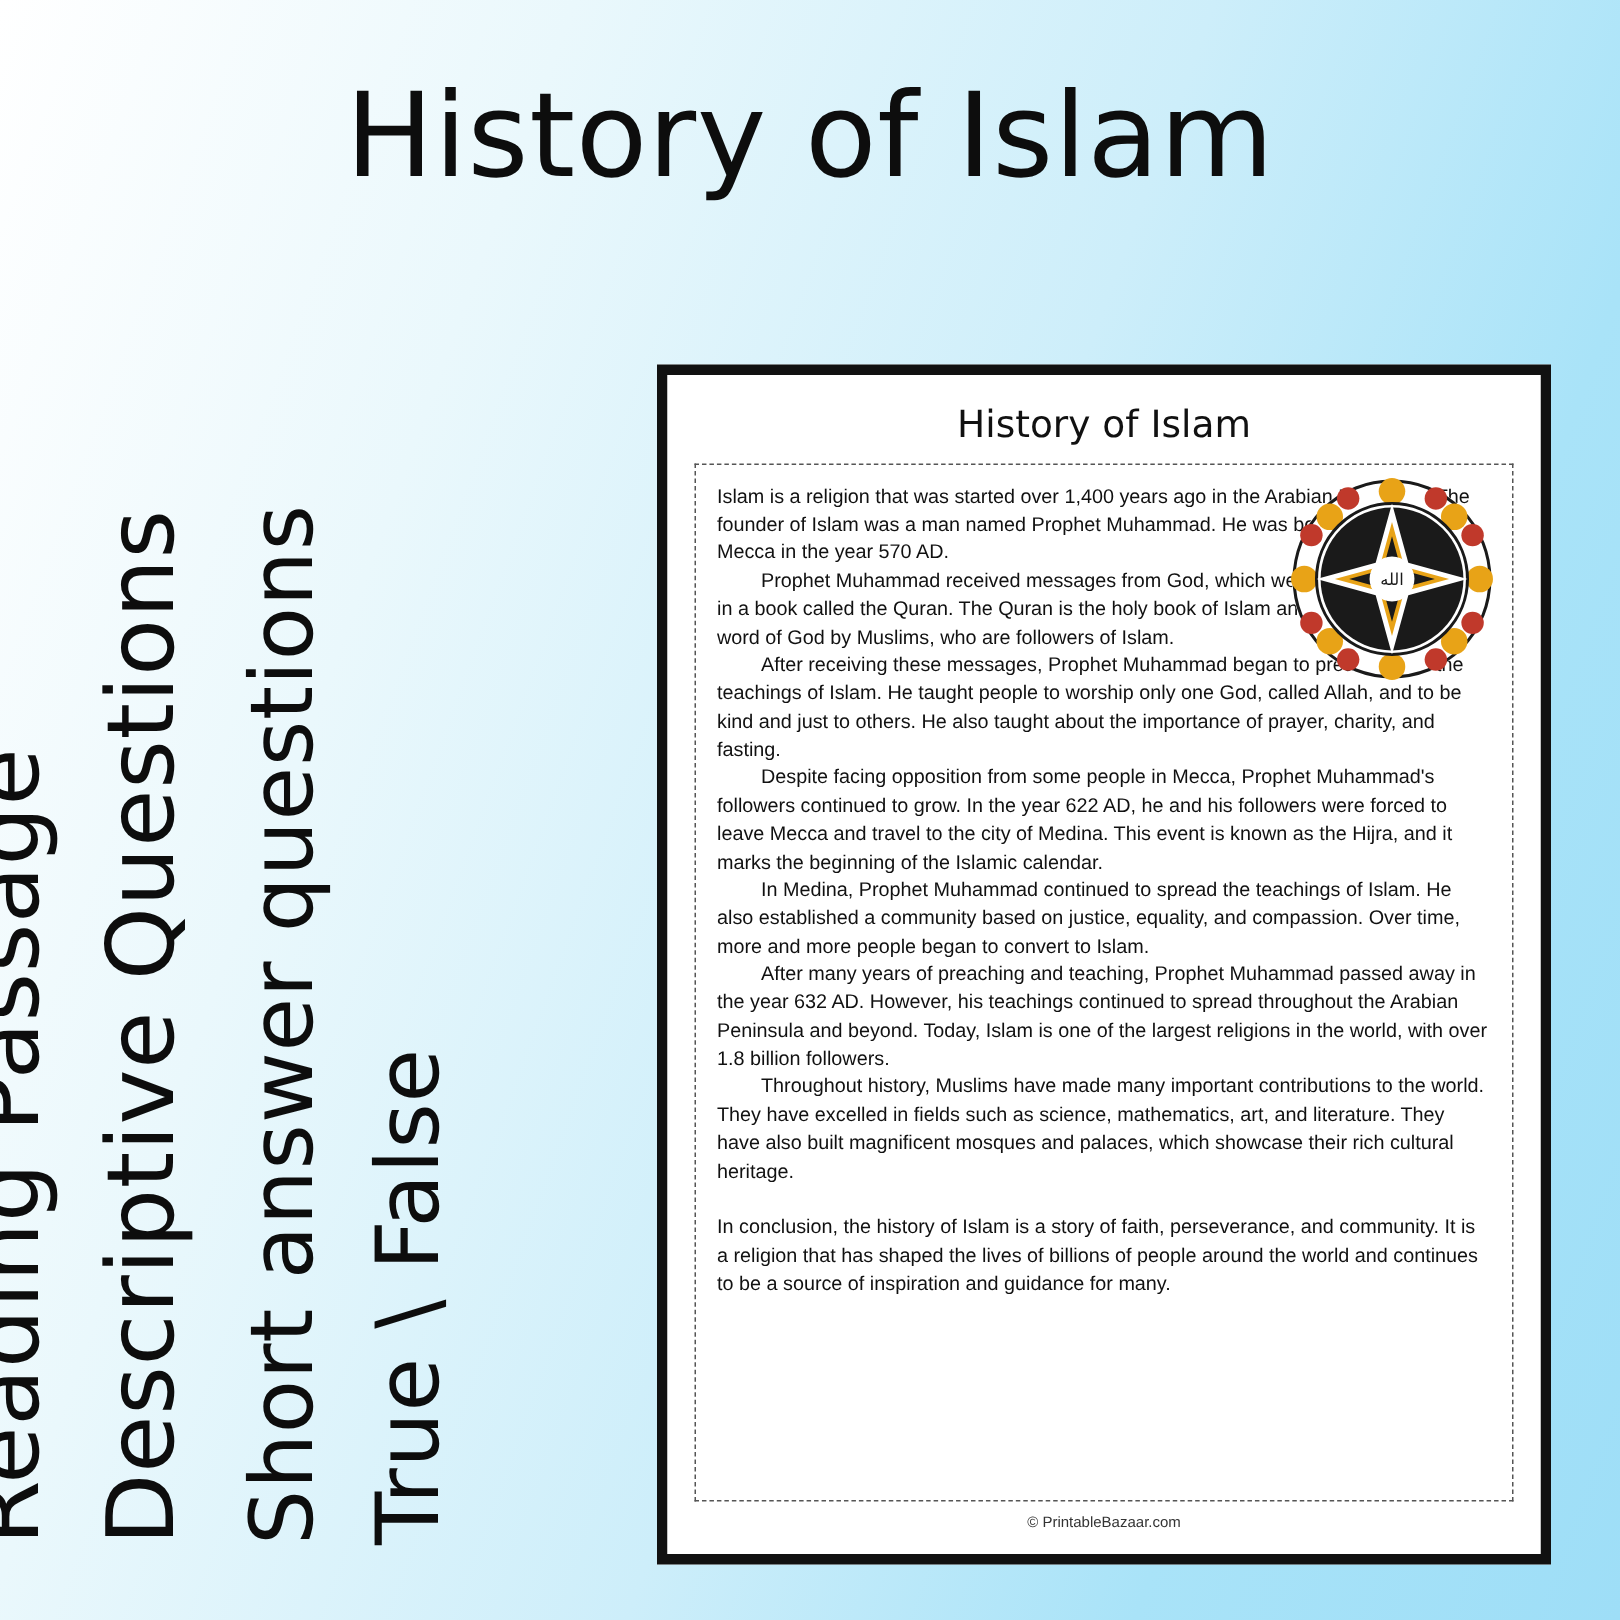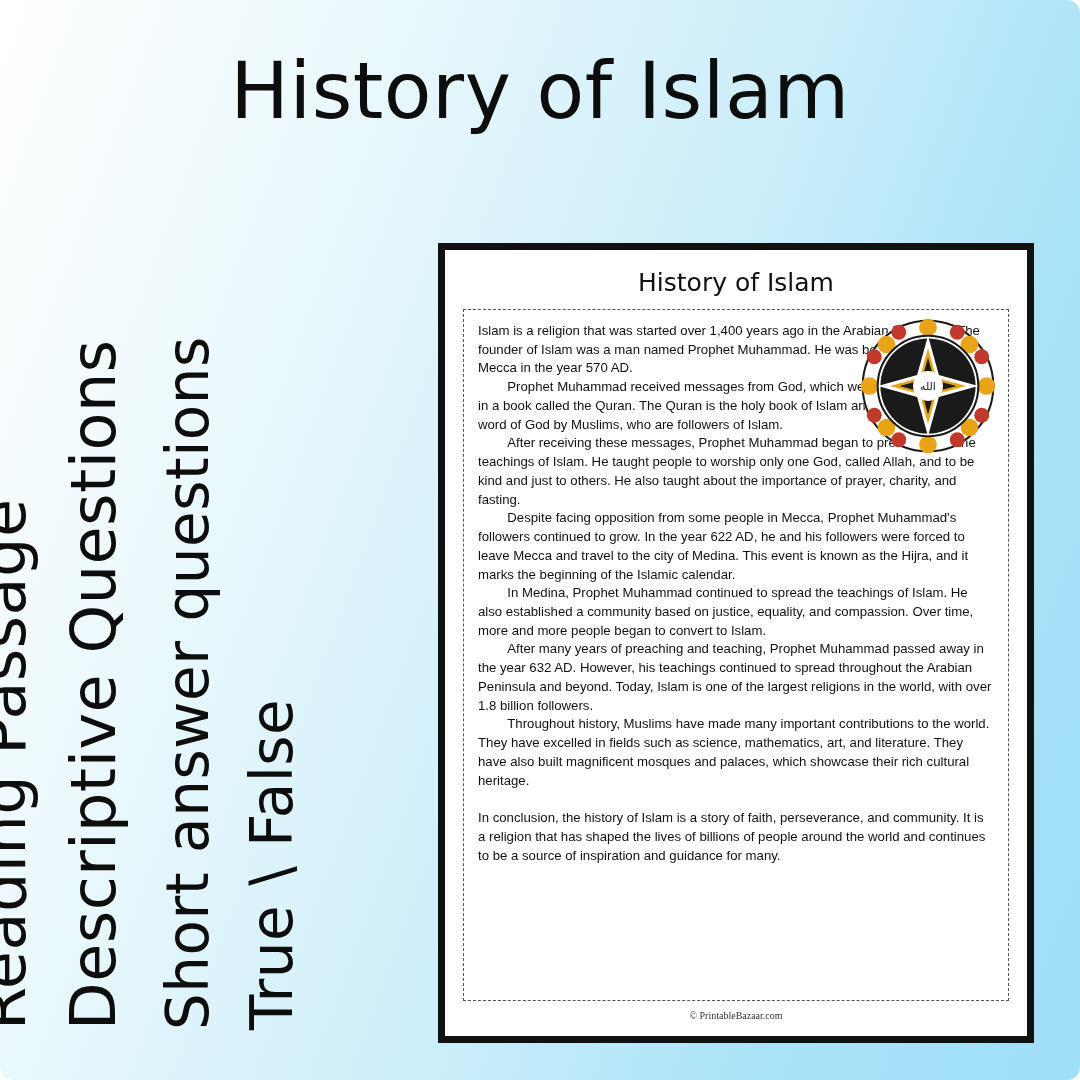--- a/index.html
+++ b/index.html
@@ -11,21 +11,20 @@
     height: 1080px;
     font-family: "DejaVu Sans", sans-serif;
     overflow: hidden;
   }
   #page {
     position: relative;
     width: 1080px;
     height: 1080px;
     background: linear-gradient(110deg, #ffffff 0%, #eaf8fc 26%, #cdeefa 55%, #a9e3f8 78%, #9edef7 100%);
     overflow: hidden;
-    border-radius: 13px;
   }
 
   
   #main-title {
     position: absolute;
     left: 0;
     top: 46px;
     width: 1080px;
     text-align: center;
     font-family: "DejaVu Sans", sans-serif;
@@ -95,21 +94,21 @@
   }
   #emblem {
     position: absolute;
     right: 12px;
     top: 8px;
     width: 136px;
     height: 136px;
   }
   #credit {
     text-align: center;
-    font-family: Liberation Serif, serif;
+    font-family: Liberation Sans, sans-serif;
     font-size: 10px;
     color: #333333;
     margin-top: 9px;
   }
 </style>
 </head>
 <body>
 
 <div id="page">
 

